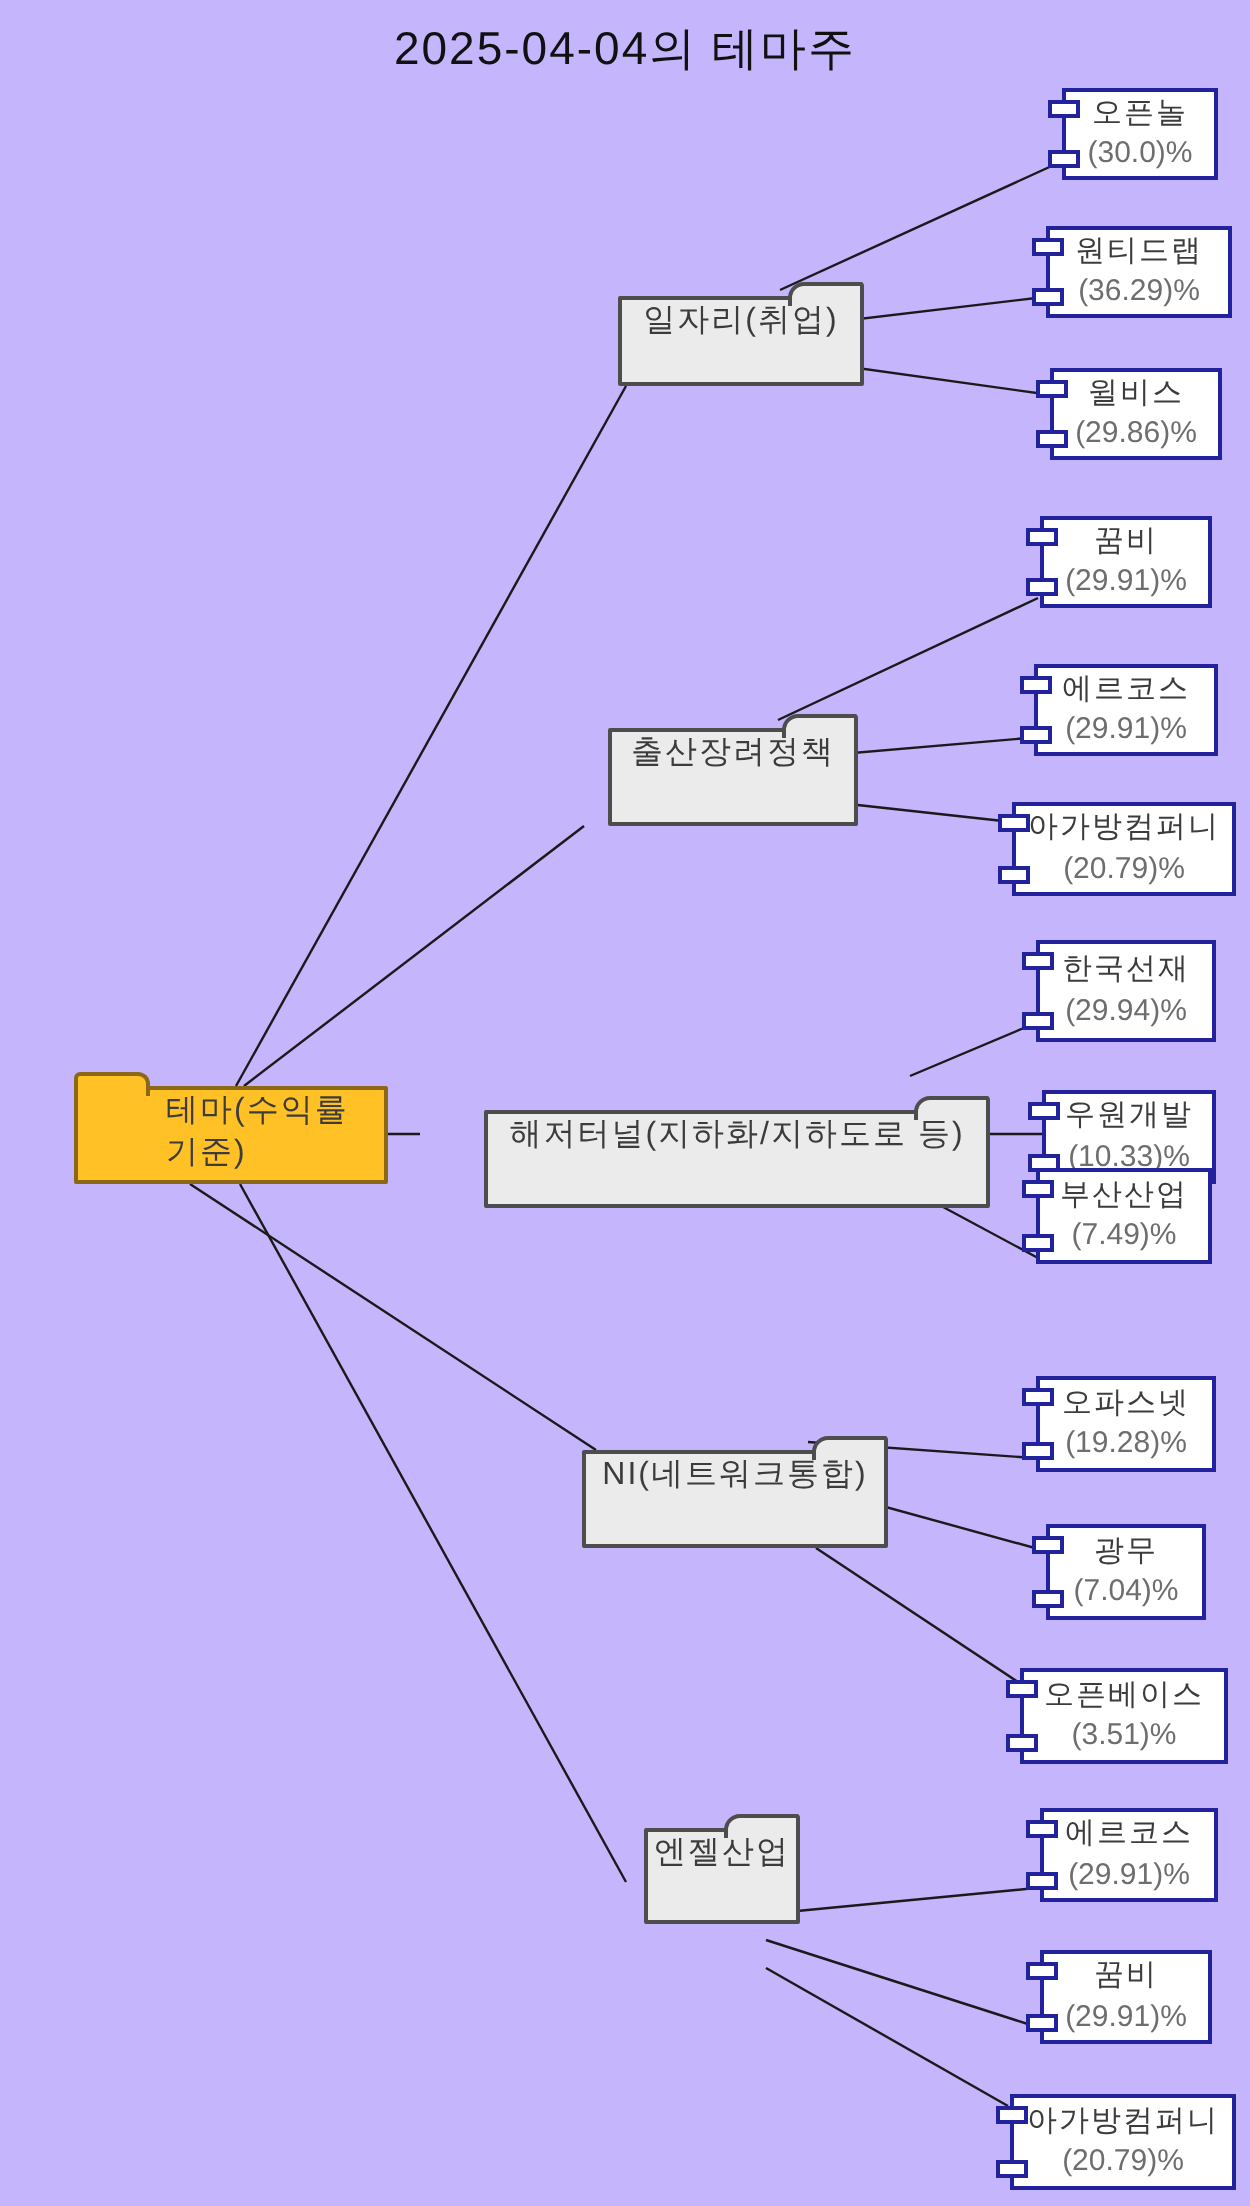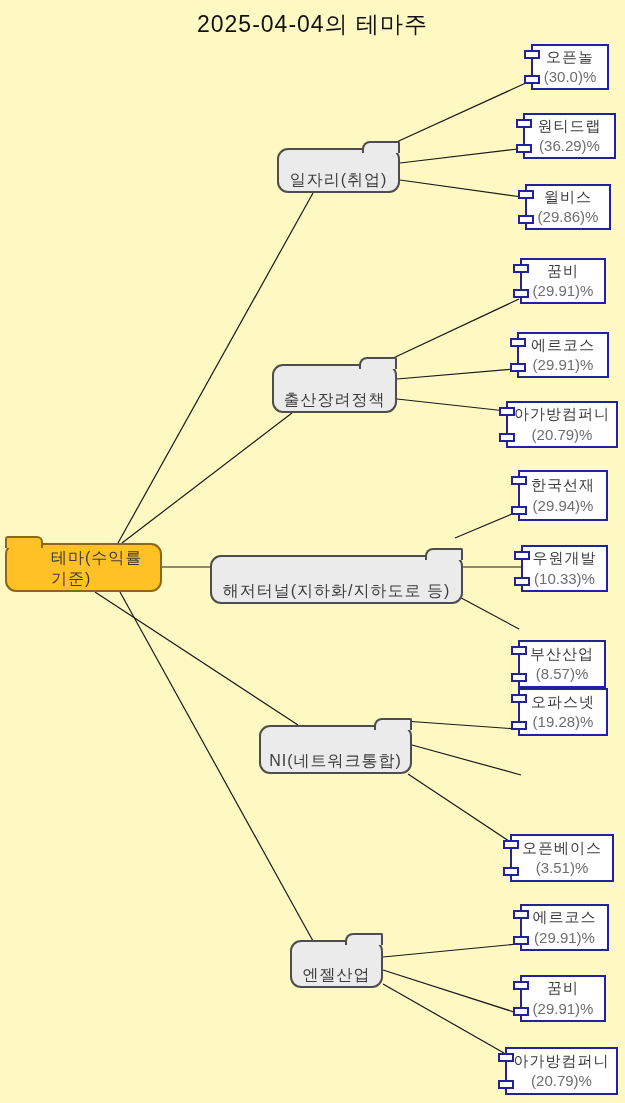--- a/index.html
+++ b/index.html
@@ -5,32 +5,32 @@
   :root{
     --root-fill:#ffc125; --root-border:#8b6914;
     --theme-fill:#ebebeb; --theme-border:#4d4d4d;
     --leaf-fill:#ffffff; --leaf-border:#22229c;
     --edge:#1a1a1a; --link:#0000cc;
     --label:#3c3c3c; --pct:#6e6e6e; --title:#111111;
   }
   *{box-sizing:border-box;margin:0;padding:0;}
   html,body{width:625px;height:1103px;background:#ffffff;
     font-family:"Liberation Sans","DejaVu Sans",sans-serif;}
-  #canvas{position:relative;width:625px;height:1103px;overflow:hidden;background:#fef9c3;}
+  #canvas{position:relative;width:625px;height:1103px;overflow:hidden;background:#c4b5fd;}
 
   .title{position:absolute;left:0;top:9px;width:625px;text-align:center;
     font-size:23px;letter-spacing:1px;color:var(--title);}
 
   svg.edges{position:absolute;left:0;top:0;width:625px;height:1103px;}
   svg.edges line{stroke:var(--edge);stroke-width:1.2;}
 
   
-  .folder{position:absolute;display:flex;align-items:flex-end;justify-content:center;
+  .folder{position:absolute;display:flex;align-items:flex-start;justify-content:center;
     border:2px solid var(--theme-border);background:var(--theme-fill);
-    border-radius:11px;color:var(--label);font-size:16px;letter-spacing:1px;z-index:2;}
+    border-radius:1px;color:var(--label);font-size:16px;letter-spacing:1px;z-index:2;margin-left:32px;}
   .folder .ftab{position:absolute;height:12px;top:-9px;z-index:3;
     background:var(--theme-fill);border:2px solid var(--theme-border);border-bottom:none;
     border-radius:8px 2px 0 0;}
   .folder .ftab.right{right:-2px;width:38px;}
   .folder.root{background:var(--root-fill);border-color:var(--root-border);padding-left:44px;}
   .folder.root .ftab{background:var(--root-fill);border-color:var(--root-border);
     left:-2px;width:38px;border-radius:3px 6px 0 0;}
 
   
   .leaf{position:absolute;display:flex;flex-direction:column;align-items:center;justify-content:center;
@@ -94,21 +94,21 @@
     <span>출산장려정책</span>
   </div>
   <div class="folder" style="left:210px;top:555px;width:253px;height:49px">
     <span class="ftab right"></span>
     <span>해저터널(지하화/지하도로 등)</span>
   </div>
   <div class="folder" style="left:259px;top:725px;width:153px;height:49px">
     <span class="ftab right"></span>
     <span>NI(네트워크통합)</span>
   </div>
-  <div class="folder" style="left:290px;top:940px;width:93px;height:48px">
+  <div class="folder" style="left:290px;top:914px;width:78px;height:48px">
     <span class="ftab right"></span>
     <span>엔젤산업</span>
   </div>
 
   <div class="leaf" style="left:531px;top:44px;width:78px;height:46px">
     <span class="port top"></span>
     <span class="port bottom"></span>
     <div class="name">오픈놀</div>
     <div class="pct">(30.0)%</div>
   </div>
@@ -149,33 +149,39 @@
     <span class="port bottom"></span>
     <div class="name">한국선재</div>
     <div class="pct">(29.94)%</div>
   </div>
   <div class="leaf" style="left:521px;top:545px;width:87px;height:47px">
     <span class="port top"></span>
     <span class="port bottom"></span>
     <div class="name">우원개발</div>
     <div class="pct">(10.33)%</div>
   </div>
-  <div class="leaf" style="left:518px;top:640px;width:88px;height:48px">
+  <div class="leaf" style="left:518px;top:584px;width:88px;height:48px">
     <span class="port top"></span>
     <span class="port bottom"></span>
     <div class="name">부산산업</div>
-    <div class="pct">(8.57)%</div>
+    <div class="pct">(7.49)%</div>
   </div>
 
   <div class="leaf" style="left:518px;top:688px;width:90px;height:48px">
     <span class="port top"></span>
     <span class="port bottom"></span>
     <div class="name">오파스넷</div>
     <div class="pct">(19.28)%</div>
   </div>
+  <div class="leaf" style="left:523px;top:762px;width:80px;height:48px">
+    <span class="port top"></span>
+    <span class="port bottom"></span>
+    <div class="name">광무</div>
+    <div class="pct">(7.04)%</div>
+  </div>
   <div class="leaf" style="left:510px;top:834px;width:104px;height:48px">
     <span class="port top"></span>
     <span class="port bottom"></span>
     <div class="name">오픈베이스</div>
     <div class="pct">(3.51)%</div>
   </div>
 
   <div class="leaf" style="left:520px;top:904px;width:89px;height:47px">
     <span class="port top"></span>
     <span class="port bottom"></span>

